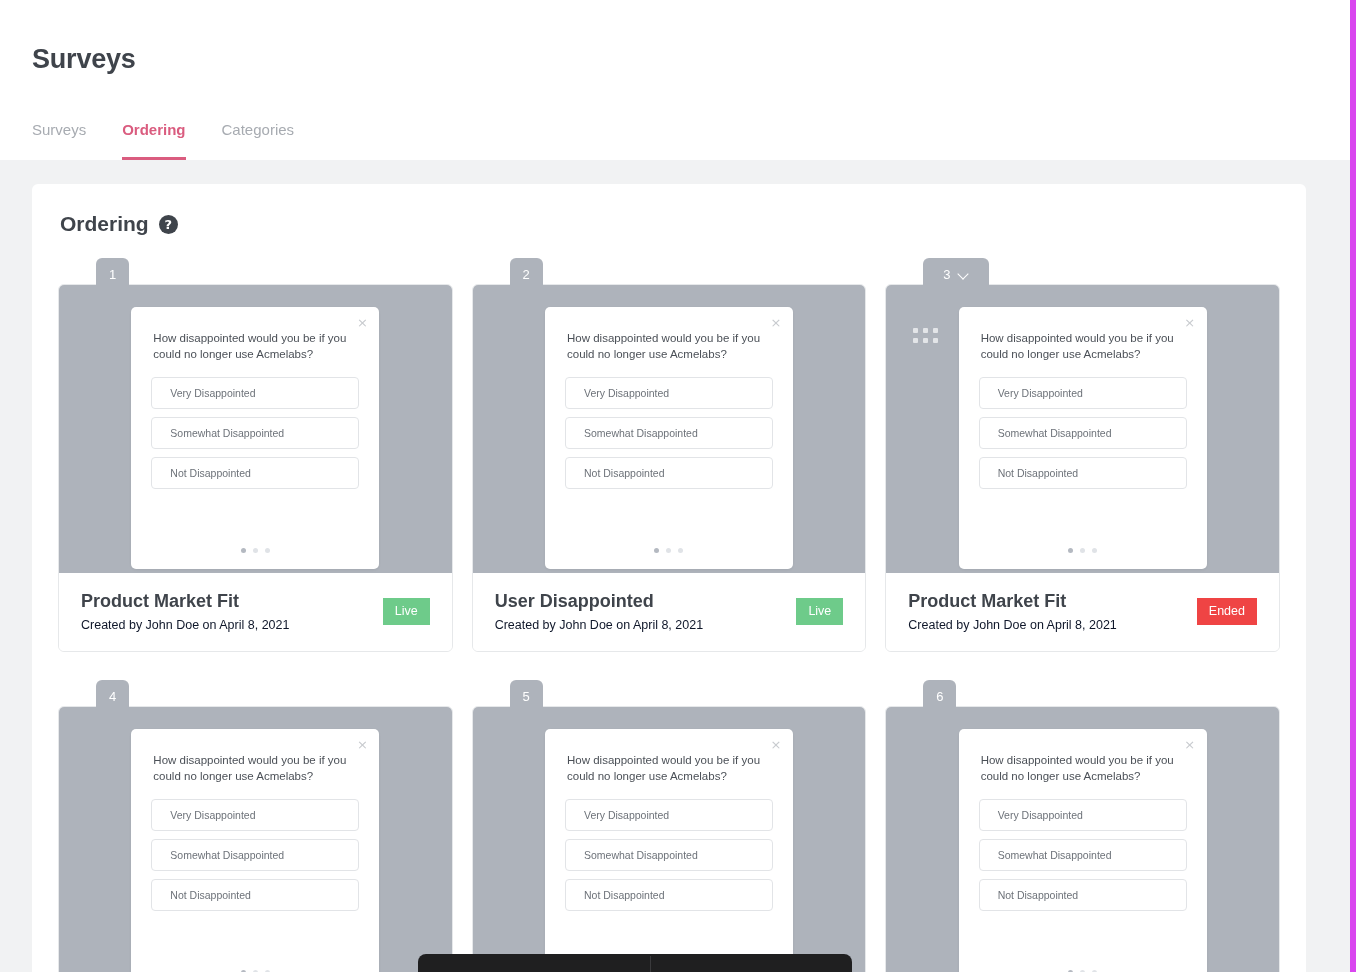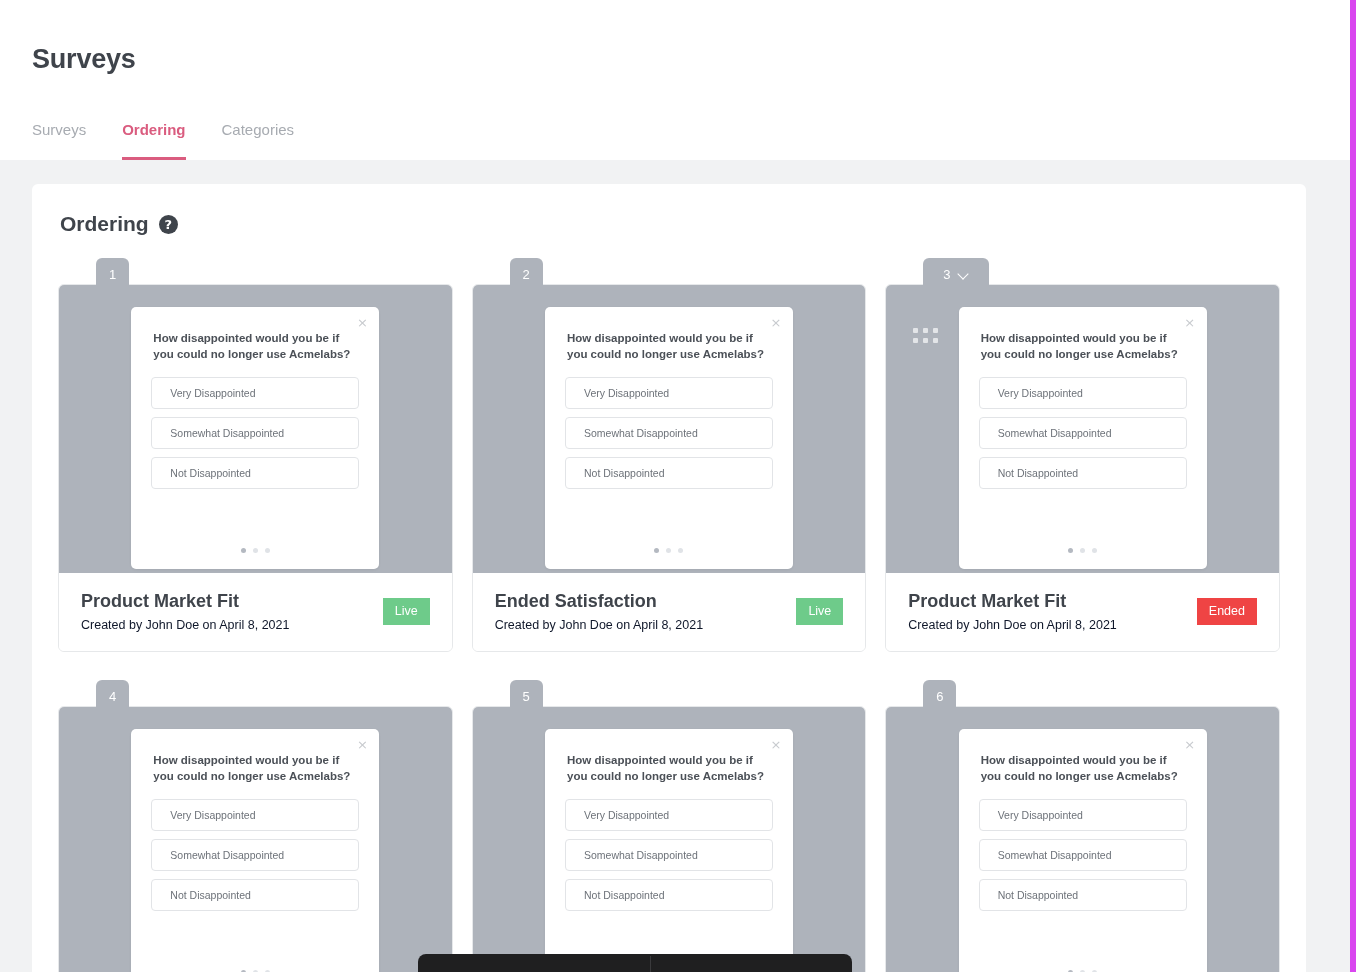--- a/index.html
+++ b/index.html
@@ -233,21 +233,21 @@
     color: #c7cace;
     font-size: 13px;
     line-height: 14px;
     text-align: center;
     cursor: pointer;
     font-family: "DejaVu Sans", sans-serif;
   }
 
   .modal-question {
     font-size: 11.5px;
-    font-weight: bold;
+    font-weight: normal;
     color: #4b5057;
     line-height: 1.42;
     margin: 5px 2px 14px 2px;
   }
 
   .answer {
     border: 1px solid #e2e4e7;
     border-radius: 4px;
     font-size: 10.5px;
     color: #6d7279;
@@ -389,21 +389,21 @@
                   <div class="answer">Not Disappointed</div>
                   <div class="dots">
                     <i class="on"></i>
                     <i></i>
                     <i></i>
                   </div>
                 </div>
               </div>
               <div class="card-footer">
                 <div>
-                  <div class="card-name">Ended Satisfaction</div>
+                  <div class="card-name">User Disappointed</div>
                   <div class="card-meta">Created by John Doe on April 8, 2021</div>
                 </div>
                 <div class="badge live">Live</div>
               </div>
             </div>
           </div>
           <div class="card-slot">
             <div class="card-tab has-chevron">
               <span>3</span>
               <span class="chev"></span>

